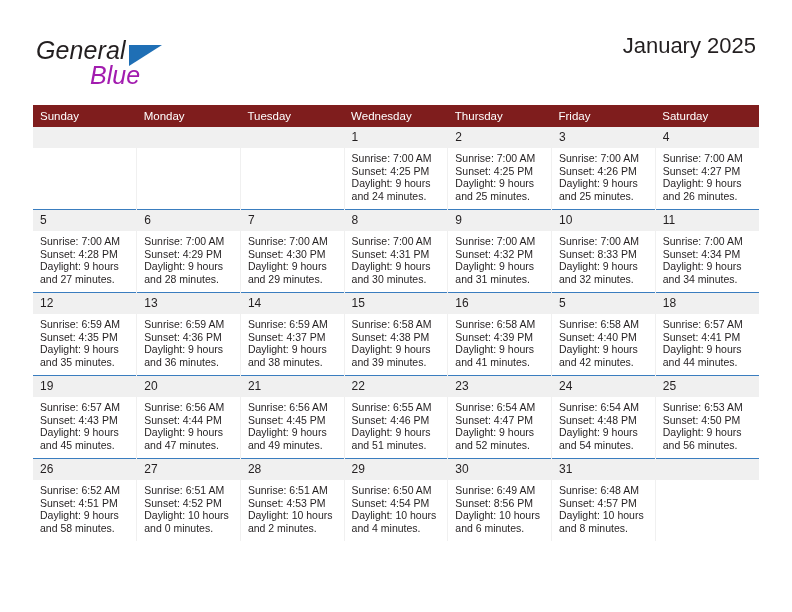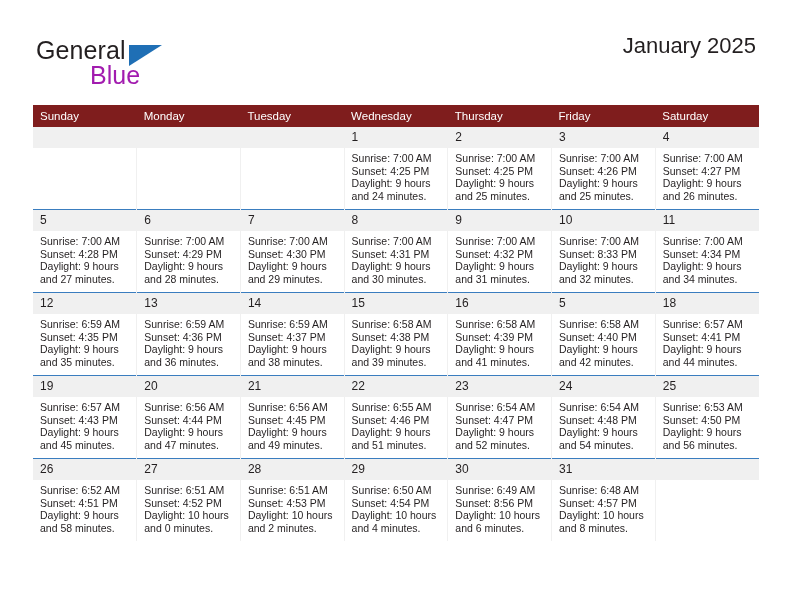--- a/index.html
+++ b/index.html
@@ -28,20 +28,21 @@
     top: 0;
     width: 792px;
     height: 104px;
   }
   .logo {
     position: absolute;
     left: 36px;
     top: 36px;
     width: 220px;
     height: 52px;
+    font-style: italic;
   }
   .logo-general {
     position: absolute;
     left: 0;
     top: 0;
     font-size: 25px;
     letter-spacing: 0.1px;
     color: #231f20;
     font-family: "Liberation Sans", sans-serif;
   }

